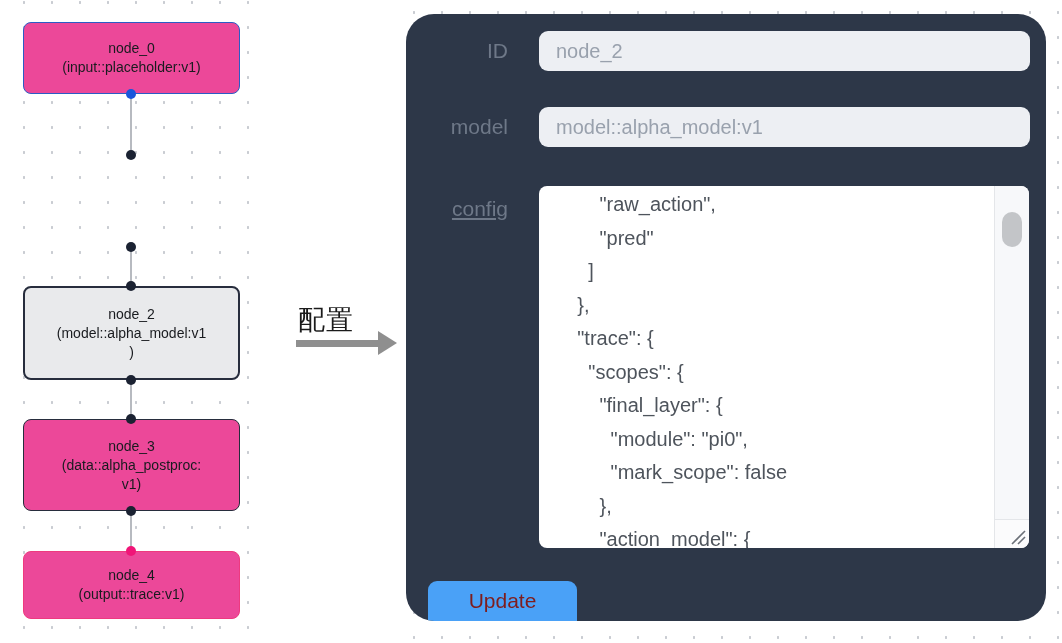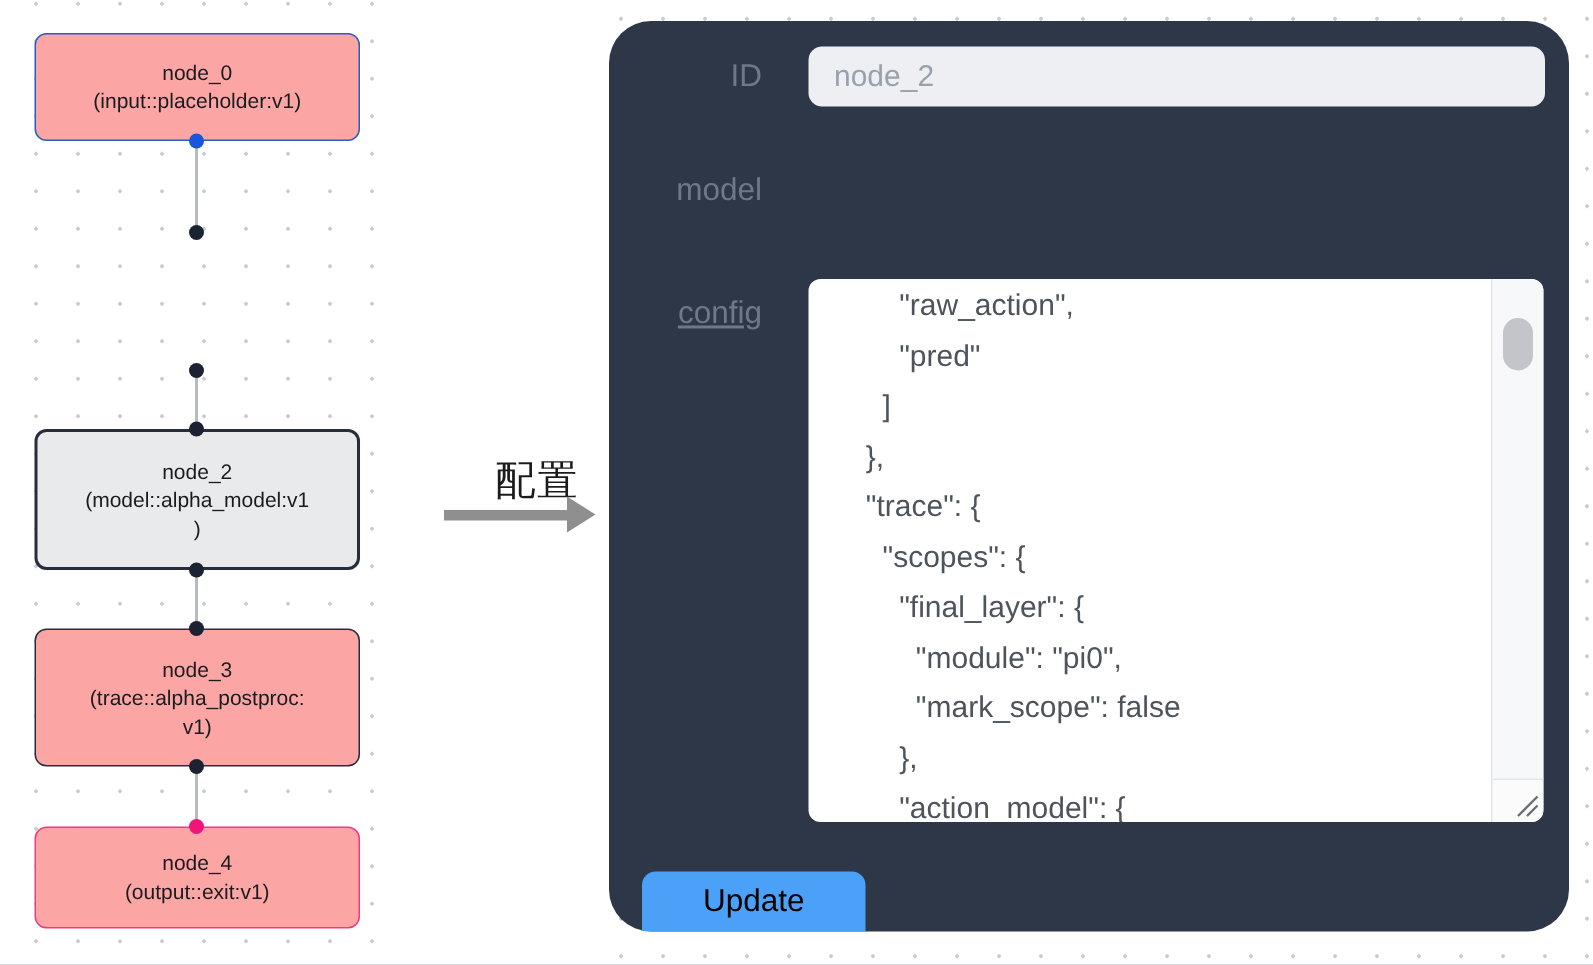--- a/index.html
+++ b/index.html
@@ -12,41 +12,41 @@
     background-image: radial-gradient(circle, #c9ccd2 1.1px, rgba(0,0,0,0) 1.3px);
     background-size: 28px 25px;
   }
   #dots-left  { left:0;   top:0; width:258px; height:643px; background-position:10px 15px; }
   #dots-right { left:394px; top:0; width:668px; height:643px; background-position:6px 0px; }
 
   
   .node {
     position:absolute; left:23px; width:217px; box-sizing:border-box;
     display:flex; align-items:center; justify-content:center;
-    text-align:center; border-radius:8px; background:#fca5a5;
+    text-align:center; border-radius:8px; background:#ec4899;
     font-size:14px; line-height:19px; color:#191b1f; white-space:pre-line;
   }
   .node--n0 { top:22px;  height:72px; border:1.6px solid #2b5cc5; }
   .node--n1 { top:155px; height:92px; border:1.6px solid #272d3d; }
   .node--n2 { top:286px; height:94px; border:2.2px solid #272d3d; background:#e9eaec; }
   .node--n3 { top:419px; height:92px; border:1.6px solid #272d3d; }
   .node--n4 { top:551px; height:68px; border:1.6px solid #ee3a7f; }
 
   .edge { position:absolute; left:130px; width:2px; background:#b7bac0; }
   .edge--0 { top:94px;  height:61px; }
   .edge--1 { top:247px; height:39px; }
   .edge--2 { top:380px; height:39px; }
   .edge--3 { top:511px; height:40px; }
 
   .port { position:absolute; left:126px; width:10px; height:10px; border-radius:50%; background:#1b2232; }
   .port--blue { background:#1a56db; }
   .port--pink { background:#f01578; }
 
   
-  #arrow-label { position:absolute; left:298px; top:302px; font-size:27px; color:#1b1b1b; letter-spacing:1px;margin-left:32px; }
+  #arrow-label { position:absolute; left:298px; top:302px; font-size:27px; color:#1b1b1b; letter-spacing:1px; }
   #arrow-shaft { position:absolute; left:296px; top:340px; width:82px; height:7px; background:#8f8f8f; }
   #arrow-head  { position:absolute; left:378px; top:331px; width:0; height:0;
                  border-top:12.5px solid transparent; border-bottom:12.5px solid transparent;
                  border-left:19px solid #8f8f8f; }
 
   
   #panel {
     position:absolute; left:406px; top:14px; width:640px; height:607px;
     background:#2d3748; border-radius:28px; overflow:hidden;
   }
@@ -84,21 +84,21 @@
     border-radius:10px; background:#c3c5c8;
   }
   #resize-corner {
     position:absolute; right:0; bottom:0; width:35px; height:29px; box-sizing:border-box;
     background:#fbfbfc; border-left:1px solid #e4e6e9; border-top:1px solid #e4e6e9;
   }
   #resize-corner svg { position:absolute; right:2px; bottom:2px; }
 
   #update-btn {
     position:absolute; left:22px; top:567px; width:149px; height:40px;
-    border-radius:9px 9px 0 0; background:#4aa1f7; color:#000000;
+    border-radius:9px 9px 0 0; background:#4aa1f7; color:#7f1d1d;
     font-size:21px; font-weight:500; display:flex; align-items:center; justify-content:center;
     border:none; cursor:pointer;
   }
 </style>
 </head>
 <body>
 
 <div id="app">
 
   <div id="dots-left" class="dots"></div>
@@ -108,44 +108,45 @@
   <div class="edge edge--1"></div>
   <div class="edge edge--2"></div>
   <div class="edge edge--3"></div>
 
   <div class="node node--n0">node_0
 (input::placeholder:v1)</div>
   <div class="node node--n2">node_2
 (model::alpha_model:v1
 )</div>
   <div class="node node--n3">node_3
-(trace::alpha_postproc:
+(data::alpha_postproc:
 v1)</div>
   <div class="node node--n4">node_4
-(output::exit:v1)</div>
+(output::trace:v1)</div>
 
   <div class="port port--blue" style="top:89px"></div>
   <div class="port" style="top:150px"></div>
   <div class="port" style="top:242px"></div>
   <div class="port" style="top:281px"></div>
   <div class="port" style="top:375px"></div>
   <div class="port" style="top:414px"></div>
   <div class="port" style="top:506px"></div>
   <div class="port port--pink" style="top:546px"></div>
 
   <div id="arrow-label">配置</div>
   <div id="arrow-shaft"></div>
   <div id="arrow-head"></div>
 
   <div id="panel">
 
     <div class="field-label lbl-id">ID</div>
     <div class="panel-input input-id">node_2</div>
 
     <div class="field-label lbl-type">model</div>
+    <div class="panel-input input-type">model::alpha_model:v1</div>
 
     <div class="field-label lbl-config">config</div>
 
     <div id="config-box">
       <div id="config-text">        "raw_action",
         "pred"
       ]
     },
     "trace": {
       "scopes": {

